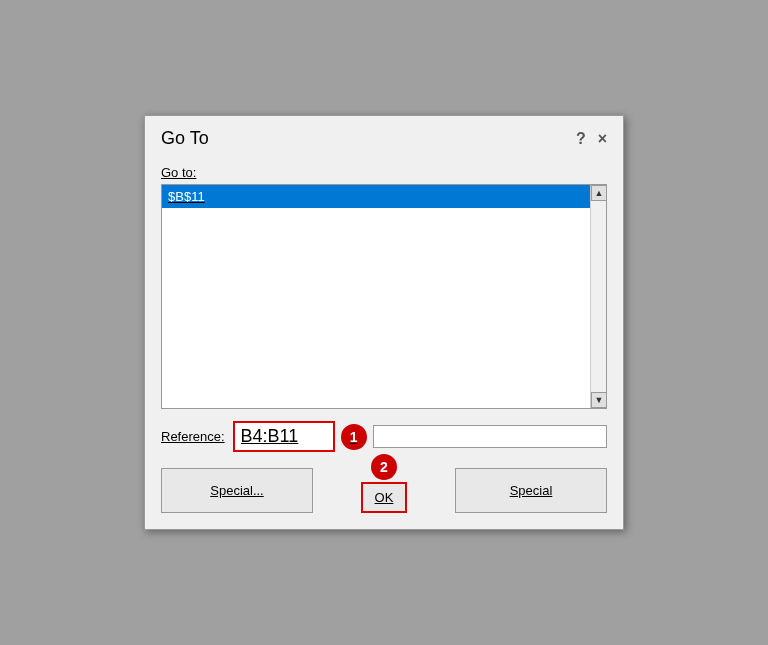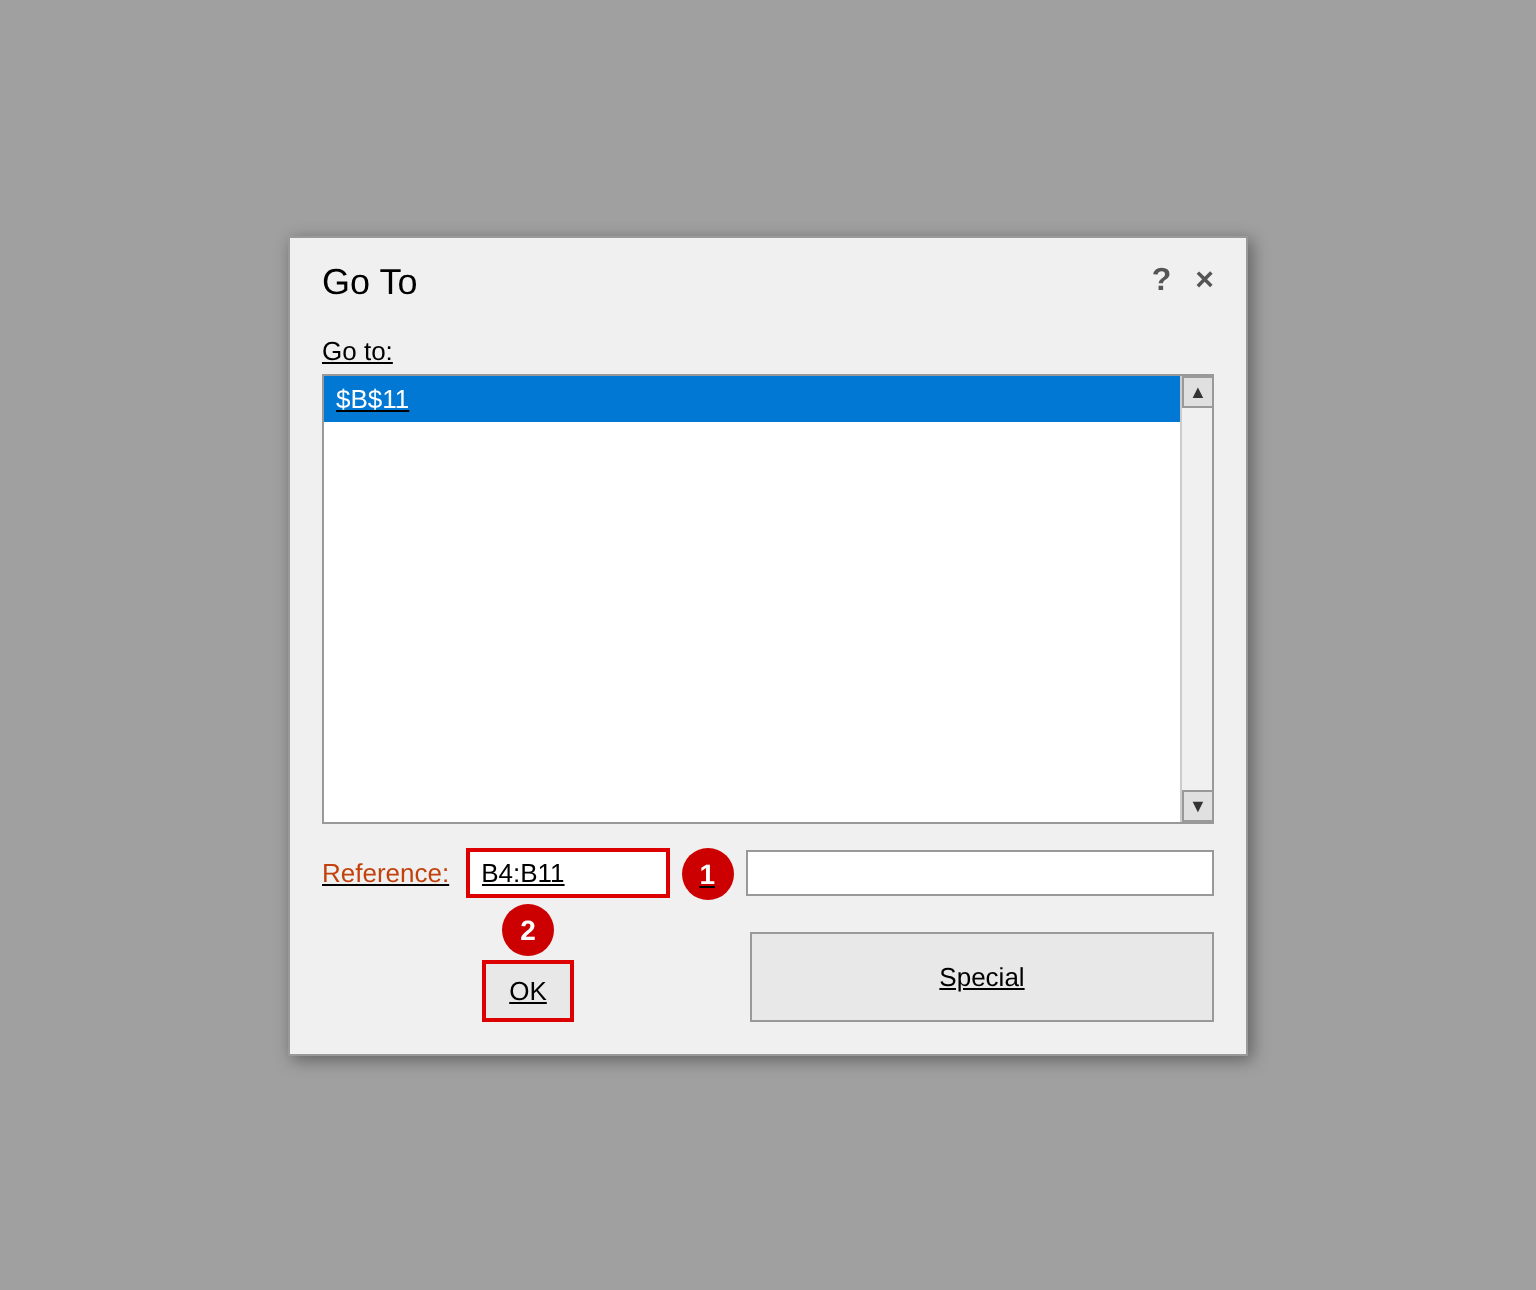--- a/index.html
+++ b/index.html
@@ -138,35 +138,35 @@
     .reference-row {
       display: flex;
       align-items: center;
       margin-bottom: 12px;
       gap: 8px;
     }
 
     .reference-label {
       font-size: 13px;
       white-space: nowrap;
-      color: #c2410c;
+      color: #000000;
     }
 
     .reference-input-wrap {
       display: flex;
       align-items: center;
       gap: 6px;
       flex: 1;
     }
 
     .reference-input {
       border: 2px solid #d00;
       background: #fff;
       padding: 3px 6px;
-      font-size: 13px;
+      font-size: 18px;
       width: 102px;
       font-family: inherit;
       outline: none;
     }
 
     .badge {
       width: 26px;
       height: 26px;
       border-radius: 50%;
       background: #c00;
@@ -276,20 +276,21 @@
       <div class="reference-row">
         <span class="reference-label">Reference:</span>
         <div class="reference-input-wrap">
           <input class="reference-input" type="text" value="B4:B11" style="">
           <div class="badge">1</div>
           <input class="reference-text-input" type="text" value="" style="">
         </div>
       </div>
 
       <div class="dialog-buttons">
+        <button class="btn">Special...</button>
 
         <div class="ok-btn-container">
           <div class="badge-2">2</div>
           <button class="btn ok-btn">OK</button>
         </div>
 
         <button class="btn">Special</button>
       </div>
 
     </div>

